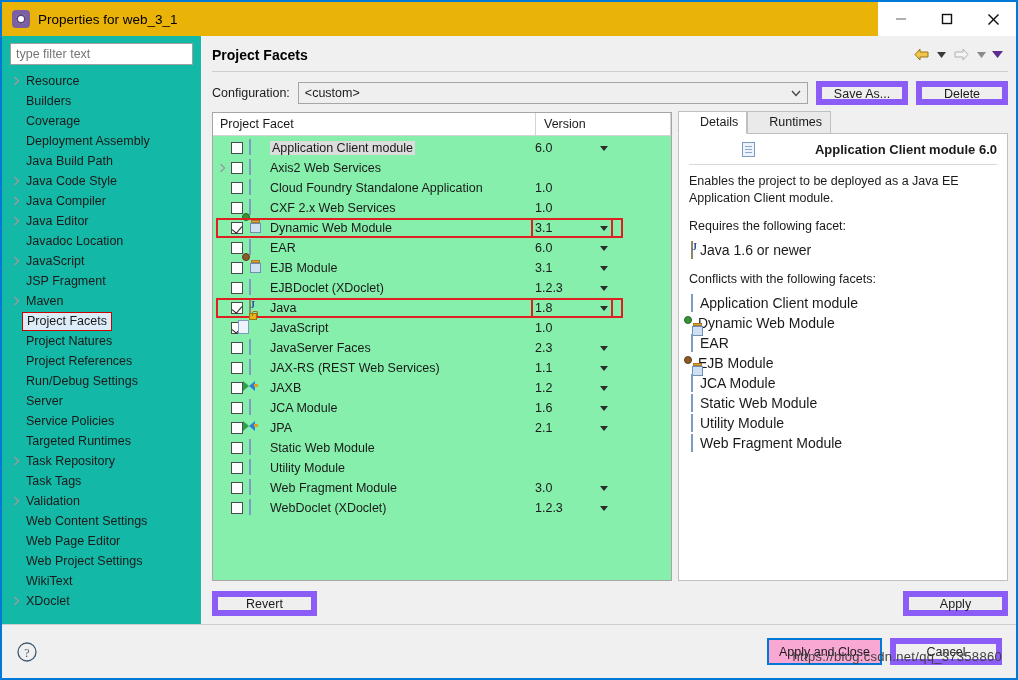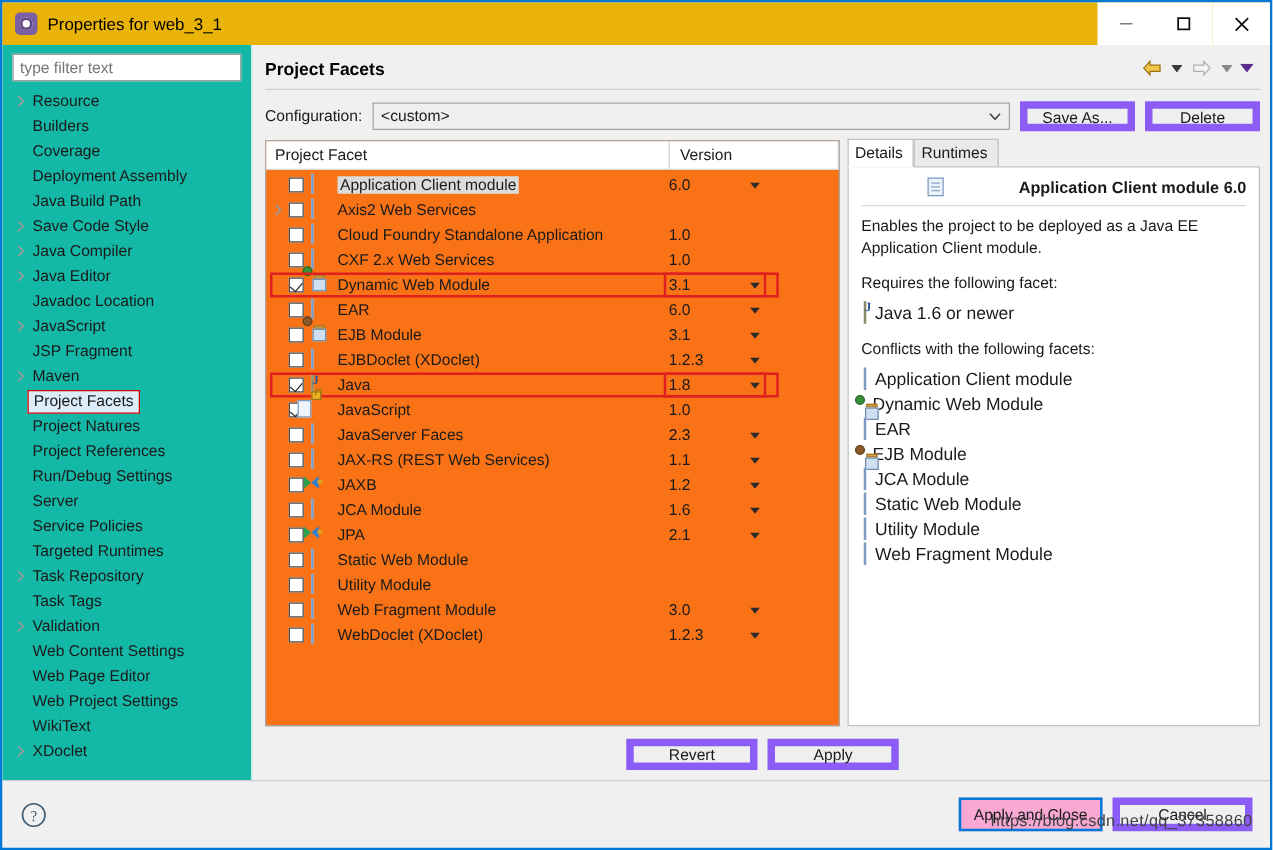--- a/index.html
+++ b/index.html
@@ -138,21 +138,21 @@
     cursor:default; padding:0 10px;
   }
   
   .content {
     flex:1; min-height:0; display:flex; gap:6px;
     padding-bottom:4px; margin-top:4px;
   }
   
   .facets {
     width:460px; flex:0 0 460px;
-    background:#f97316;
+    background:#86efac;
     border:1px solid #a6a6a6;
     display:flex; flex-direction:column;
     min-height:0;
   }
   .facet-head {
     height:23px; flex:0 0 23px;
     display:flex; align-items:center;
     background:#ffffff;
     border-bottom:1px solid #d4d4d4;
     font-size:12.5px;
@@ -188,39 +188,39 @@
   .verbox {
     position:absolute; left:318px; width:82px; top:0; height:20px;
     border:2px solid #e02020; pointer-events:none;
   }
   
   .details {
     flex:1; min-width:0; display:flex; flex-direction:column; min-height:0;
   }
   .tabs { display:flex; height:22px; flex:0 0 22px; align-items:flex-end; }
   .tab {
-    padding:2px 8px 3px 5px; font-size:12.5px;
+    padding:2px 8px 3px 21px; font-size:12.5px;
     background:#f0f0f0; border:1px solid transparent;
     line-height:16px;
   }
   .tab.active { background:#ffffff; border:1px solid #c0c0c0; border-bottom:1px solid #ffffff; position:relative; z-index:2; }
   .tab.inactive { border:1px solid #c0c0c0; background:#eaeaea; }
   .details-body {
     flex:1; min-height:0;
     background:#ffffff; border:1px solid #c0c0c0;
     margin-top:-1px; padding:8px 10px; overflow:hidden;
   }
   .det-title { display:flex; align-items:center; gap:6px; font-weight:bold; font-size:13px; }
   .det-rule { border-top:1px solid #d8d8d8; margin:7px 0 8px 0; }
   .det-p { margin:0 0 12px 0; line-height:17px; font-size:12.5px; }
   .det-sub { margin:0 0 7px 0; font-size:12.5px; }
   .det-li { display:flex; align-items:center; gap:7px; height:20px; padding-left:2px; font-size:14px; }
   
   .pane-buttons {
-    display:flex; justify-content:center; gap:8px;
+    display:flex; justify-content:space-between; gap:8px;
     padding:6px 0 8px 0; flex:0 0 auto;
   }
   .pane-buttons .btn { min-width:105px; height:25px; }
   
   .footer {
     flex:0 0 54px; height:54px;
     border-top:1px solid #cfcfcf;
     background:#f0f0f0;
     display:flex; align-items:center;
     padding:0 14px;
@@ -318,21 +318,21 @@
           <div class="tree-item">
             <span class="tree-arrow"></span>
             <span class="tree-label">Java Build Path</span>
           </div>
           <div class="tree-item">
             <span class="tree-arrow">
               <svg width="7" height="10" viewBox="0 0 7 10">
                 <path d="M1.5 1 L5.5 5 L1.5 9" fill="none" stroke="#9b9b9b" stroke-width="1.4"></path>
               </svg>
             </span>
-            <span class="tree-label">Save Code Style</span>
+            <span class="tree-label">Java Code Style</span>
           </div>
           <div class="tree-item">
             <span class="tree-arrow">
               <svg width="7" height="10" viewBox="0 0 7 10">
                 <path d="M1.5 1 L5.5 5 L1.5 9" fill="none" stroke="#9b9b9b" stroke-width="1.4"></path>
               </svg>
             </span>
             <span class="tree-label">Java Compiler</span>
           </div>
           <div class="tree-item">

